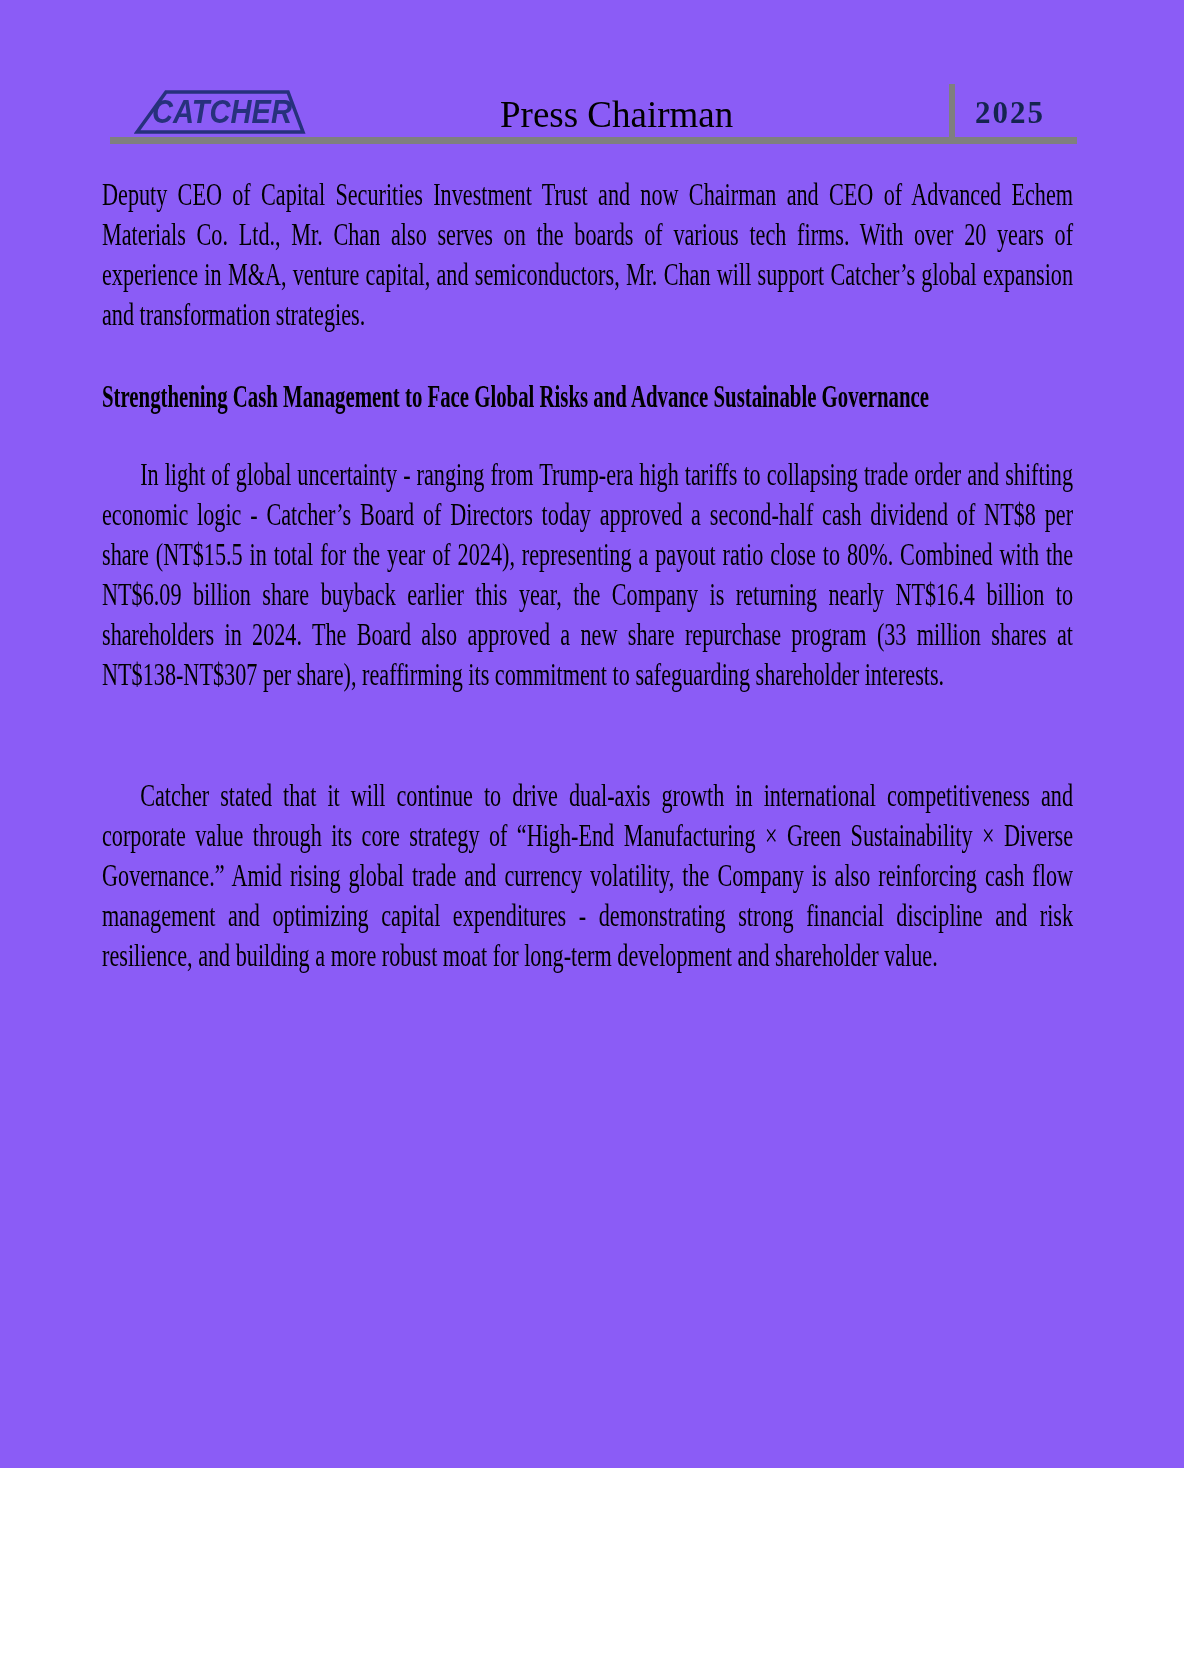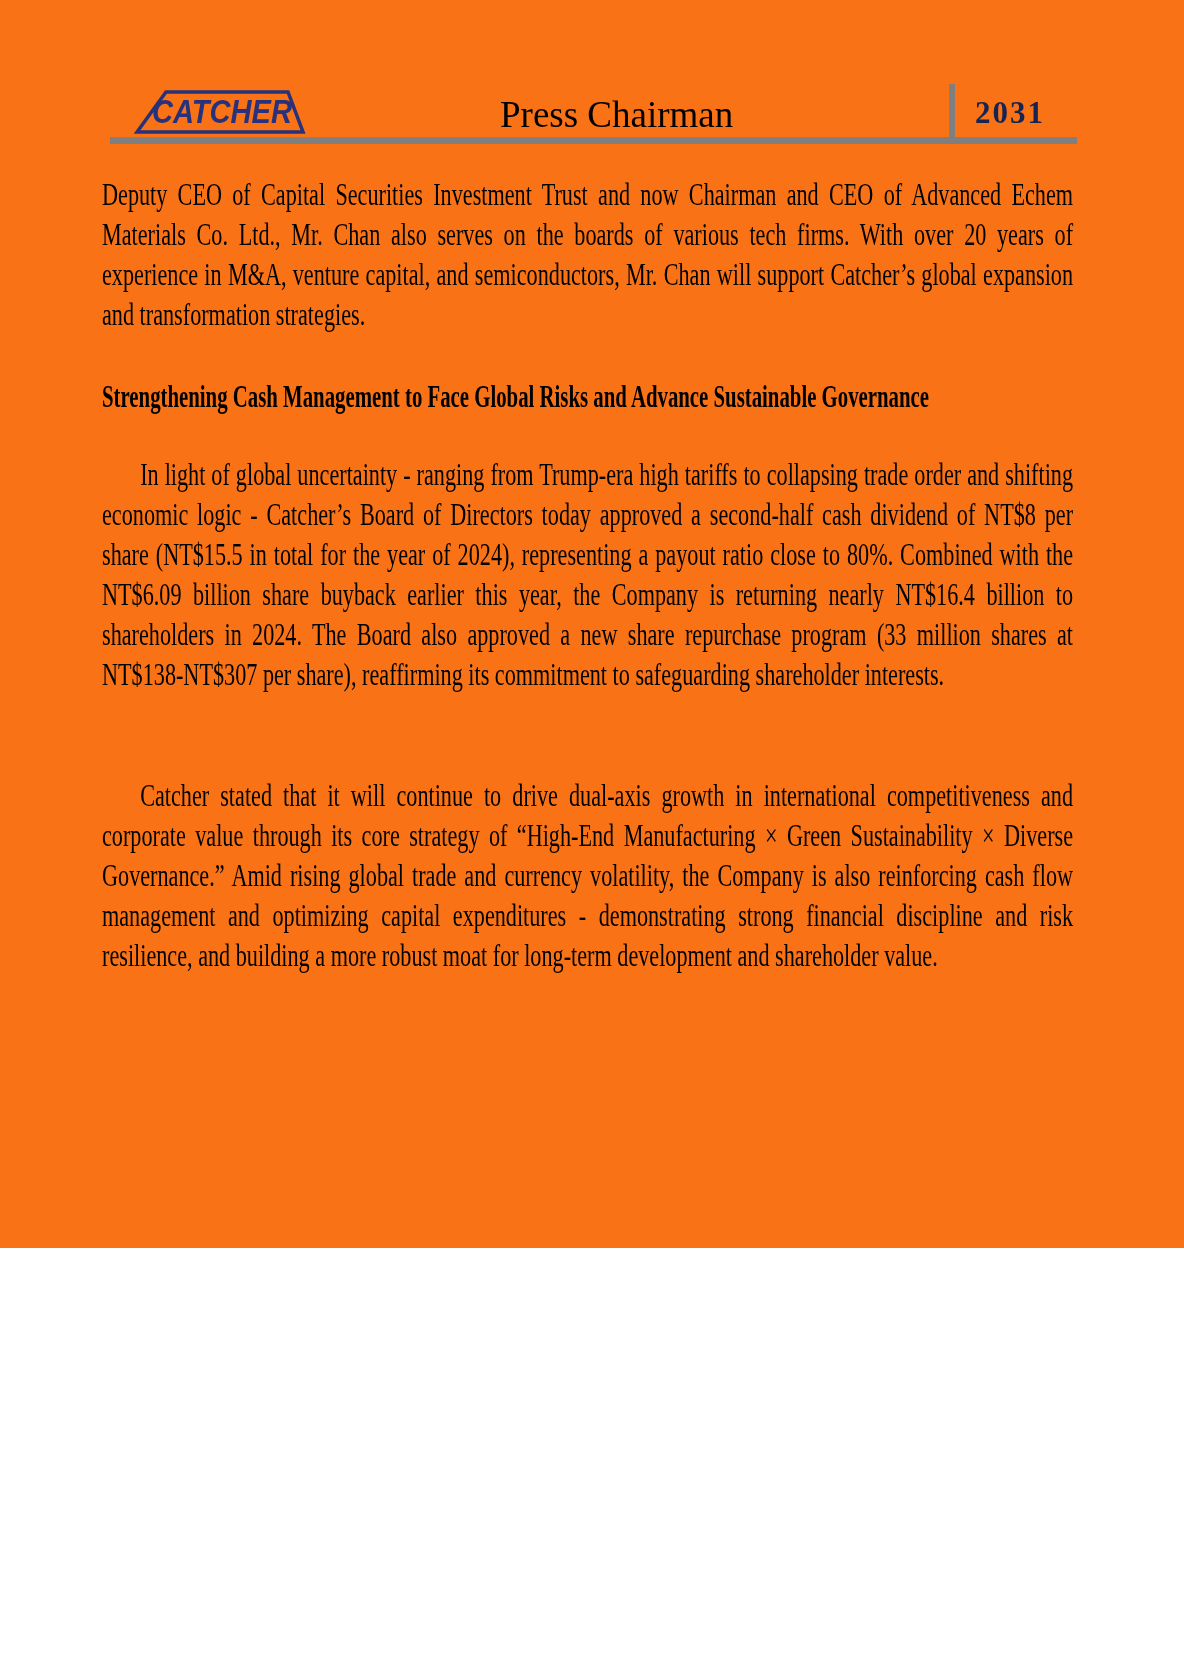--- a/index.html
+++ b/index.html
@@ -1,20 +1,20 @@
 <!DOCTYPE html>
 <html><head>
 <meta charset="utf-8">
 <style>
   html, body { margin: 0; padding: 0; background: #ffffff; }
   .page {
     position: relative;
     width: 1184px;
-    height: 1248px;
-    background: #f97316;
+    height: 1468px;
+    background: #8b5cf6;
     overflow: hidden;
     font-family: "Liberation Serif", serif;
     color: #000000;
   }
 
   
   .logo-svg {
     position: absolute;
     left: 134px;
     top: 88px;
@@ -113,21 +113,21 @@
 
   <svg class="logo-svg" width="172" height="48" viewBox="0 0 172 48">
     <polygon points="32,4 154,4 169,44 3,44" fill="none" stroke="#27317c" stroke-width="3.5"></polygon>
     <text x="88" y="35" text-anchor="middle" font-family="Liberation Sans, sans-serif" font-size="34" font-weight="bold" font-style="italic" textLength="140" lengthAdjust="spacingAndGlyphs" fill="#27317c">CATCHER</text>
   </svg>
 
   <div class="press-title">Press Chairman</div>
 
   <div class="header-vbar"></div>
 
-  <div class="year">2031</div>
+  <div class="year">2025</div>
 
   <div class="header-rule"></div>
 
   <p class="para para-1">Deputy CEO of Capital Securities Investment Trust and now Chairman and CEO of Advanced Echem Materials Co. Ltd., Mr. Chan also serves on the boards of various tech firms. With over 20 years of experience in M&amp;A, venture capital, and semiconductors, Mr. Chan will support Catcher’s global expansion and transformation strategies.</p>
 
   <h2 class="section-heading">Strengthening Cash Management to Face Global Risks and Advance Sustainable Governance</h2>
 
   <p class="para para-2">In light of global uncertainty - ranging from Trump-era high tariffs to collapsing trade order and shifting economic logic - Catcher’s Board of Directors today approved a second-half cash dividend of NT$8 per share (NT$15.5 in total for the year of 2024), representing a payout ratio close to 80%. Combined with the NT$6.09 billion share buyback earlier this year, the Company is returning nearly NT$16.4 billion to shareholders in 2024. The Board also approved a new share repurchase program (33 million shares at NT$138-NT$307 per share), reaffirming its commitment to safeguarding shareholder interests.</p>
 
   <p class="para para-3">Catcher stated that it will continue to drive dual-axis growth in international competitiveness and corporate value through its core strategy of “High-End Manufacturing × Green Sustainability × Diverse Governance.” Amid rising global trade and currency volatility, the Company is also reinforcing cash flow management and optimizing capital expenditures - demonstrating strong financial discipline and risk resilience, and building a more robust moat for long-term development and shareholder value.</p>

